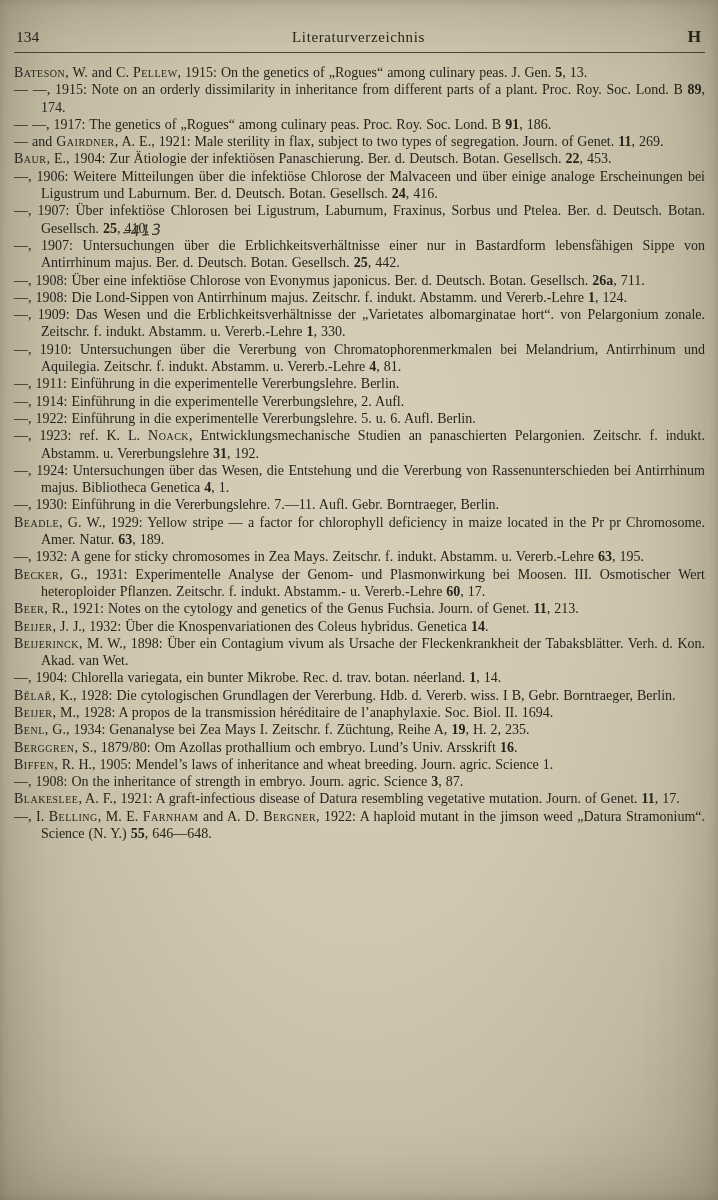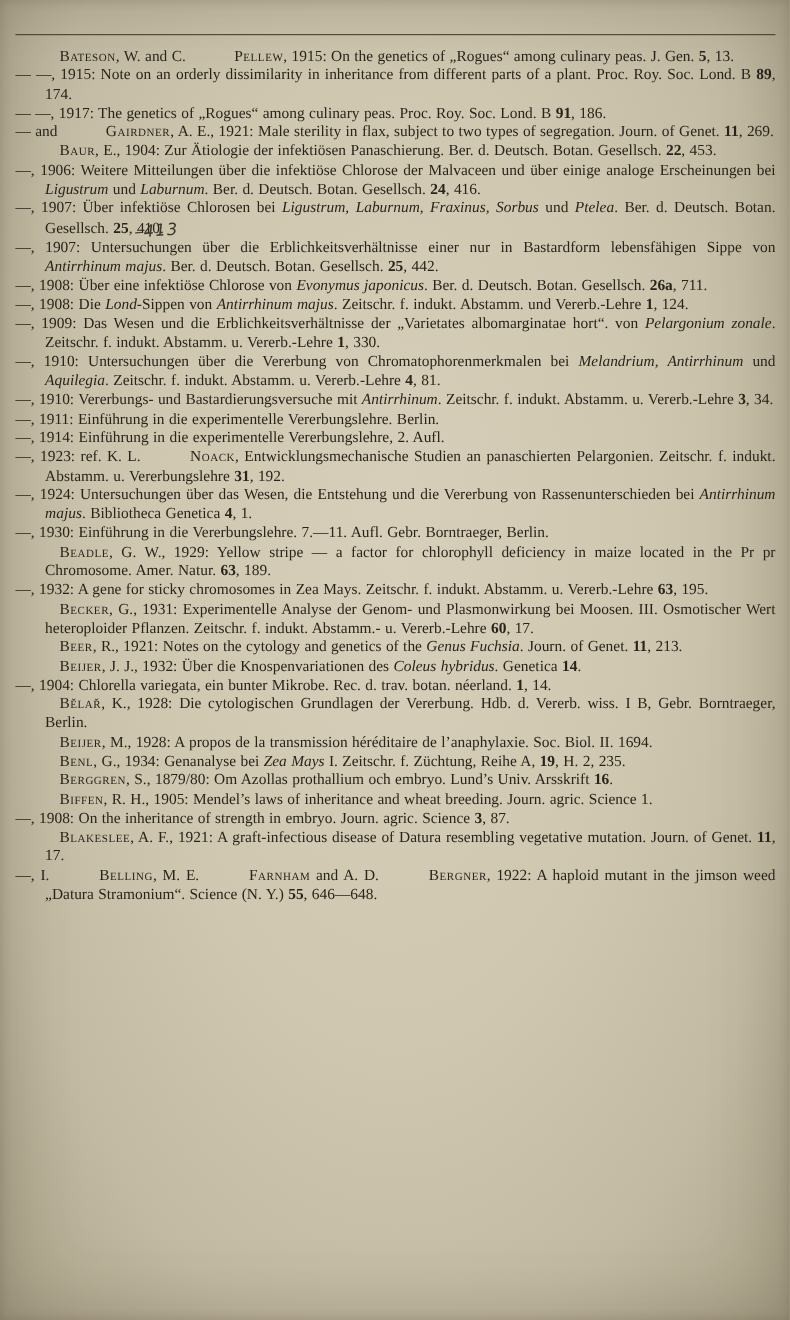--- a/index.html
+++ b/index.html
@@ -40,62 +40,68 @@
   }
   .entry {
     margin: 0;
     font-size: 14px;
     line-height: 17.3px;
     text-align: justify;
     padding-left: 27px;
     text-indent: -27px;
     word-spacing: 0.5px;
   }
-  .s-sc { font-variant: small-caps; letter-spacing: 0.5px; margin-left: 40px; }
-  .s-i  { font-style: italic; }
+  .s-sc { font-variant: small-caps; letter-spacing: 0.5px; }
+  .s-i  { }
   .s-b  { font-weight: bold; }
   .s-hw {
     font-family: "DejaVu Sans", sans-serif;
     font-style: italic;
     font-size: 15px;
     color: #3a372c;
     display: inline-block;
     transform: rotate(-4deg) translateY(1px);
     letter-spacing: 1px;
   }
 </style>
 </head>
 <body>
 
 <div class="page">
+  <div class="page-header">
+    <span class="page-number">134</span>
+    <span class="running-title">Literaturverzeichnis</span>
+    <span class="section-letter">H</span>
+  </div>
   <hr class="header-rule">
   <div>
       <p class="entry"><span class="s-sc">Bateson</span><span>, W. and C. </span><span class="s-sc">Pellew</span><span>, 1915: On the genetics of „Rogues“ among culinary peas. J. Gen. </span><span class="s-b">5</span><span>, 13.</span></p>
       <p class="entry"><span>— —, 1915: Note on an orderly dissimilarity in inheritance from different parts of a plant. Proc. Roy. Soc. Lond. B </span><span class="s-b">89</span><span>, 174.</span></p>
       <p class="entry"><span>— —, 1917: The genetics of „Rogues“ among culinary peas. Proc. Roy. Soc. Lond. B </span><span class="s-b">91</span><span>, 186.</span></p>
       <p class="entry"><span>— and </span><span class="s-sc">Gairdner</span><span>, A. E., 1921: Male sterility in flax, subject to two types of segregation. Journ. of Genet. </span><span class="s-b">11</span><span>, 269.</span></p>
       <p class="entry"><span class="s-sc">Baur</span><span>, E., 1904: Zur Ätiologie der infektiösen Panaschierung. Ber. d. Deutsch. Botan. Gesellsch. </span><span class="s-b">22</span><span>, 453.</span></p>
       <p class="entry"><span>—, 1906: Weitere Mitteilungen über die infektiöse Chlorose der Malvaceen und über einige analoge Erscheinungen bei </span><span class="s-i">Ligustrum</span><span> und </span><span class="s-i">Laburnum</span><span>. Ber. d. Deutsch. Botan. Gesellsch. </span><span class="s-b">24</span><span>, 416.</span></p>
       <p class="entry"><span>—, 1907: Über infektiöse Chlorosen bei </span><span class="s-i">Ligustrum, Laburnum, Fraxinus, Sorbus</span><span> und </span><span class="s-i">Ptelea</span><span>. Ber. d. Deutsch. Botan. Gesellsch. </span><span class="s-b">25</span><span>, 410.</span><span class="s-hw"> –413</span></p>
       <p class="entry"><span>—, 1907: Untersuchungen über die Erblichkeitsverhältnisse einer nur in Bastardform lebensfähigen Sippe von </span><span class="s-i">Antirrhinum majus</span><span>. Ber. d. Deutsch. Botan. Gesellsch. </span><span class="s-b">25</span><span>, 442.</span></p>
       <p class="entry"><span>—, 1908: Über eine infektiöse Chlorose von </span><span class="s-i">Evonymus japonicus</span><span>. Ber. d. Deutsch. Botan. Gesellsch. </span><span class="s-b">26a</span><span>, 711.</span></p>
       <p class="entry"><span>—, 1908: Die </span><span class="s-i">Lond</span><span>-Sippen von </span><span class="s-i">Antirrhinum majus</span><span>. Zeitschr. f. indukt. Abstamm. und Vererb.-Lehre </span><span class="s-b">1</span><span>, 124.</span></p>
       <p class="entry"><span>—, 1909: Das Wesen und die Erblichkeitsverhältnisse der „Varietates albomarginatae hort“. von </span><span class="s-i">Pelargonium zonale</span><span>. Zeitschr. f. indukt. Abstamm. u. Vererb.-Lehre </span><span class="s-b">1</span><span>, 330.</span></p>
       <p class="entry"><span>—, 1910: Untersuchungen über die Vererbung von Chromatophorenmerkmalen bei </span><span class="s-i">Melandrium, Antirrhinum</span><span> und </span><span class="s-i">Aquilegia</span><span>. Zeitschr. f. indukt. Abstamm. u. Vererb.-Lehre </span><span class="s-b">4</span><span>, 81.</span></p>
-      <p class="entry"><span>—, 1910: Vererbungs- und Bastardierungsversuche mit </span><span class="s-i">Antirrhinum</span><span>. Zeitschr. f. indukt. Abstamm. u. Vererb.-Lehre </span><span class="s-b">3</span><span>, 34.</span></p>
       <p class="entry"><span>—, 1911: Einführung in die experimentelle Vererbungslehre. Berlin.</span></p>
       <p class="entry"><span>—, 1914: Einführung in die experimentelle Vererbungslehre, 2. Aufl.</span></p>
+      <p class="entry"><span>—, 1922: Einführung in die experimentelle Vererbungslehre. 5. u. 6. Aufl. Berlin.</span></p>
       <p class="entry"><span>—, 1923: ref. K. L. </span><span class="s-sc">Noack</span><span>, Entwicklungsmechanische Studien an panaschierten Pelargonien. Zeitschr. f. indukt. Abstamm. u. Vererbungslehre </span><span class="s-b">31</span><span>, 192.</span></p>
       <p class="entry"><span>—, 1924: Untersuchungen über das Wesen, die Entstehung und die Vererbung von Rassenunterschieden bei </span><span class="s-i">Antirrhinum majus</span><span>. Bibliotheca Genetica </span><span class="s-b">4</span><span>, 1.</span></p>
       <p class="entry"><span>—, 1930: Einführung in die Vererbungslehre. 7.—11. Aufl. Gebr. Borntraeger, Berlin.</span></p>
       <p class="entry"><span class="s-sc">Beadle</span><span>, G. W., 1929: Yellow stripe — a factor for chlorophyll deficiency in maize located in the Pr pr Chromosome. Amer. Natur. </span><span class="s-b">63</span><span>, 189.</span></p>
       <p class="entry"><span>—, 1932: A gene for sticky chromosomes in Zea Mays. Zeitschr. f. indukt. Abstamm. u. Vererb.-Lehre </span><span class="s-b">63</span><span>, 195.</span></p>
       <p class="entry"><span class="s-sc">Becker</span><span>, G., 1931: Experimentelle Analyse der Genom- und Plasmonwirkung bei Moosen. III. Osmotischer Wert heteroploider Pflanzen. Zeitschr. f. indukt. Abstamm.- u. Vererb.-Lehre </span><span class="s-b">60</span><span>, 17.</span></p>
       <p class="entry"><span class="s-sc">Beer</span><span>, R., 1921: Notes on the cytology and genetics of the </span><span class="s-i">Genus Fuchsia</span><span>. Journ. of Genet. </span><span class="s-b">11</span><span>, 213.</span></p>
       <p class="entry"><span class="s-sc">Beijer</span><span>, J. J., 1932: Über die Knospenvariationen des </span><span class="s-i">Coleus hybridus</span><span>. Genetica </span><span class="s-b">14</span><span>.</span></p>
+      <p class="entry"><span class="s-sc">Beijerinck</span><span>, M. W., 1898: Über ein Contagium vivum als Ursache der Fleckenkrankheit der Tabaksblätter. Verh. d. Kon. Akad. van Wet.</span></p>
       <p class="entry"><span>—, 1904: Chlorella variegata, ein bunter Mikrobe. Rec. d. trav. botan. néerland. </span><span class="s-b">1</span><span>, 14.</span></p>
       <p class="entry"><span class="s-sc">Bělař</span><span>, K., 1928: Die cytologischen Grundlagen der Vererbung. Hdb. d. Vererb. wiss. I B, Gebr. Borntraeger, Berlin.</span></p>
       <p class="entry"><span class="s-sc">Beijer</span><span>, M., 1928: A propos de la transmission héréditaire de l’anaphylaxie. Soc. Biol. II. 1694.</span></p>
       <p class="entry"><span class="s-sc">Benl</span><span>, G., 1934: Genanalyse bei </span><span class="s-i">Zea Mays</span><span> I. Zeitschr. f. Züchtung, Reihe A, </span><span class="s-b">19</span><span>, H. 2, 235.</span></p>
       <p class="entry"><span class="s-sc">Berggren</span><span>, S., 1879/80: Om Azollas prothallium och embryo. Lund’s Univ. Arsskrift </span><span class="s-b">16</span><span>.</span></p>
       <p class="entry"><span class="s-sc">Biffen</span><span>, R. H., 1905: Mendel’s laws of inheritance and wheat breeding. Journ. agric. Science 1.</span></p>
       <p class="entry"><span>—, 1908: On the inheritance of strength in embryo. Journ. agric. Science </span><span class="s-b">3</span><span>, 87.</span></p>
       <p class="entry"><span class="s-sc">Blakeslee</span><span>, A. F., 1921: A graft-infectious disease of Datura resembling vegetative mutation. Journ. of Genet. </span><span class="s-b">11</span><span>, 17.</span></p>
       <p class="entry"><span>—, I. </span><span class="s-sc">Belling</span><span>, M. E. </span><span class="s-sc">Farnham</span><span> and A. D. </span><span class="s-sc">Bergner</span><span>, 1922: A haploid mutant in the jimson weed „Datura Stramonium“. Science (N. Y.) </span><span class="s-b">55</span><span>, 646—648.</span></p>
     </div>

